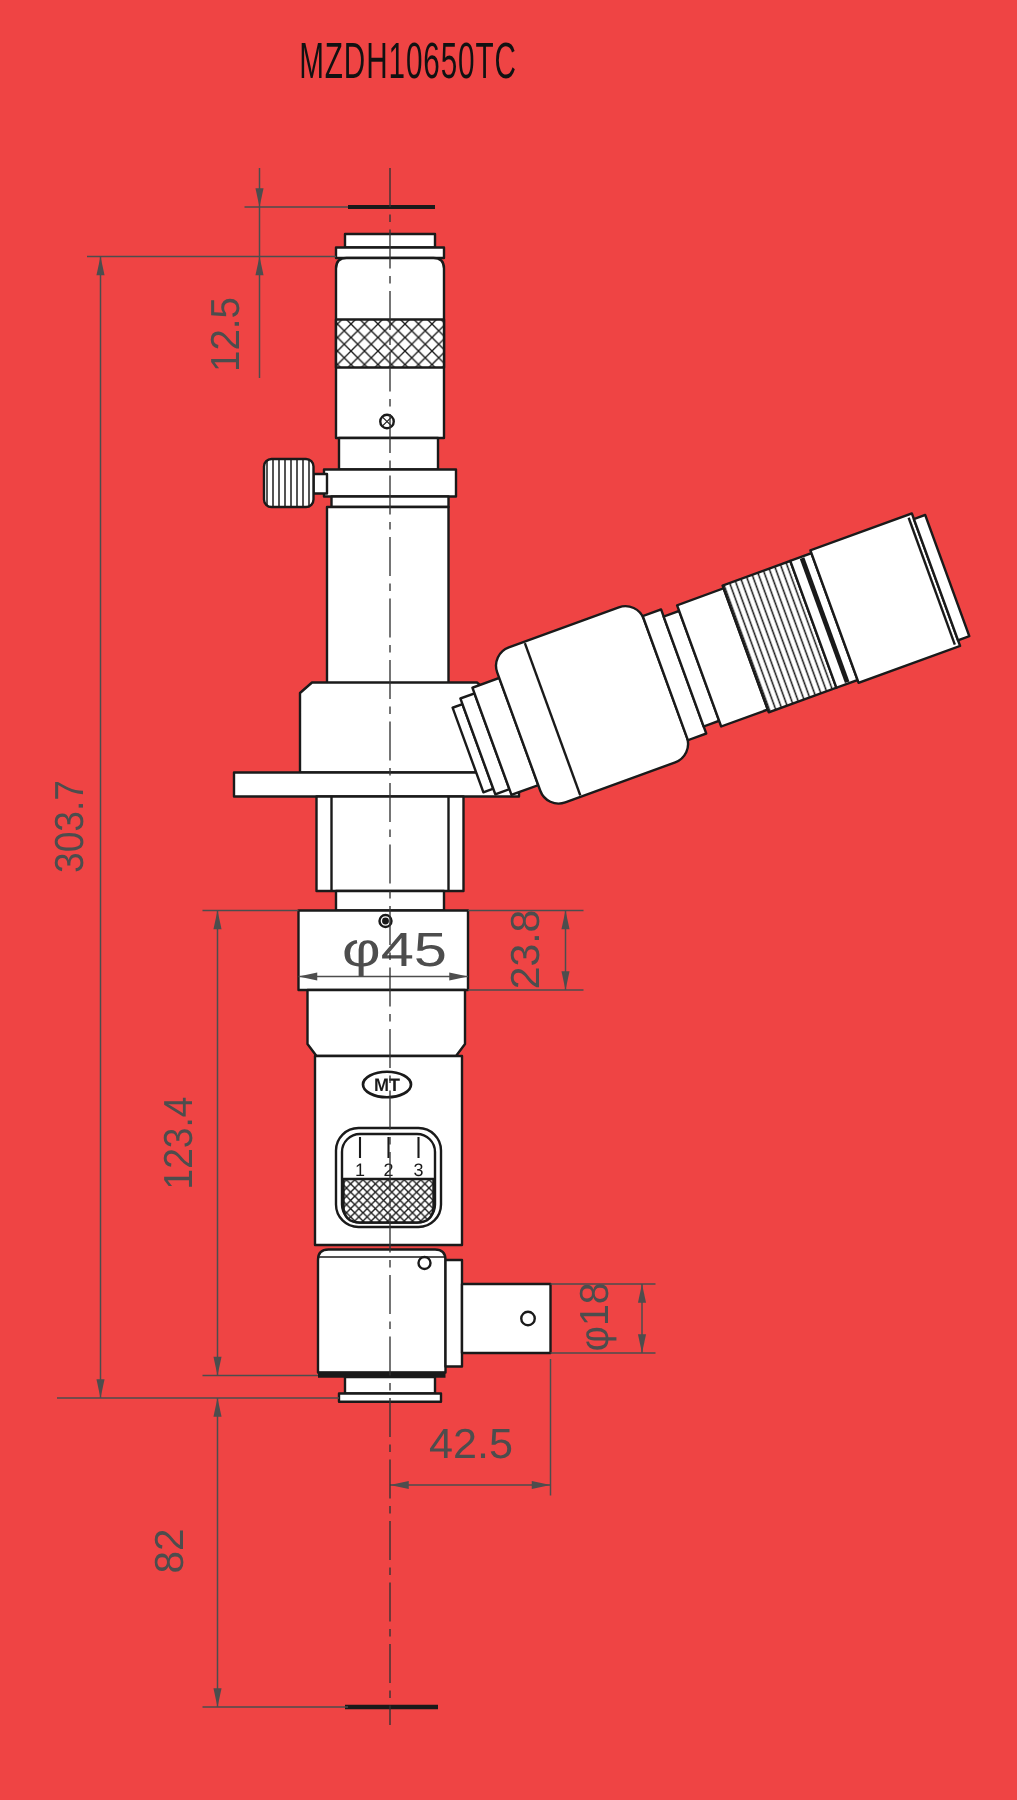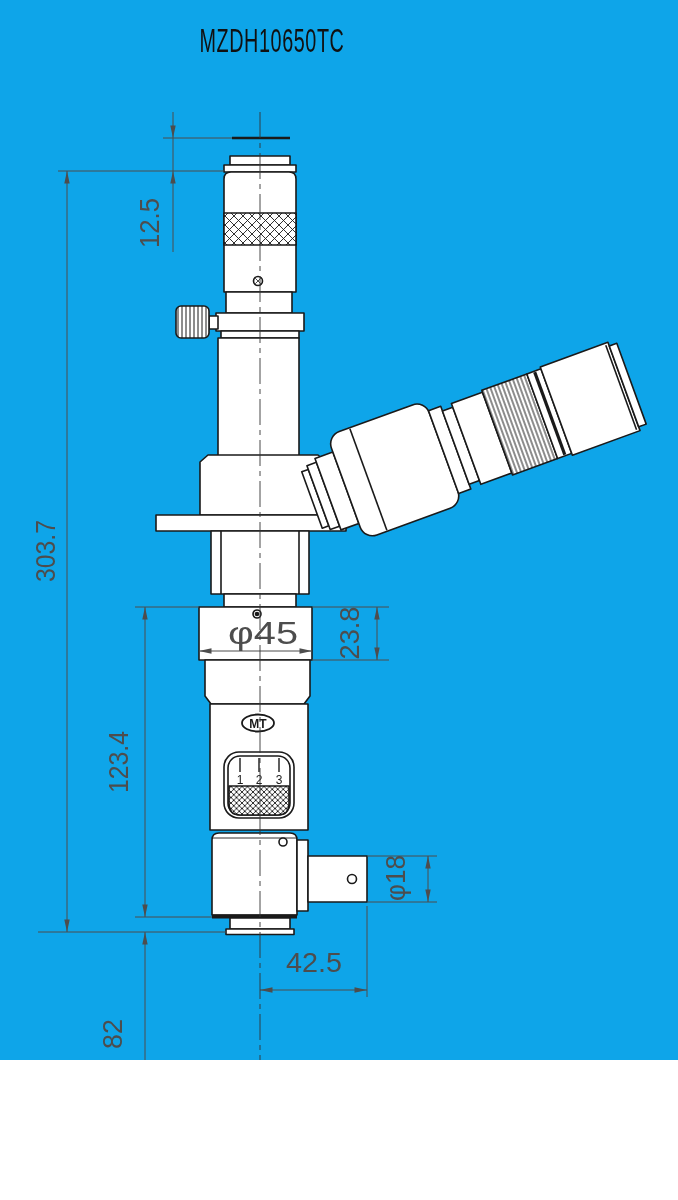--- a/index.html
+++ b/index.html
@@ -1,16 +1,16 @@
 <!DOCTYPE html>
 <html><head>
 <meta charset="utf-8">
 <style>
   html,body{margin:0;padding:0;background:#ffffff;}
-  .stage{position:relative;width:678px;height:1060px;background:#0ea5e9;overflow:hidden;
+  .stage{position:relative;width:678px;height:1200px;background:#ef4444;overflow:hidden;
          font-family:"Liberation Sans", sans-serif;}
   svg text{font-family:"Liberation Sans", sans-serif;}
   .dimtxt{fill:#4d4d4d;}
   .obj{stroke:#1a1a1a;fill:#ffffff;stroke-width:1.6;stroke-linejoin:round;}
   .dim{stroke:#4d4d4d;stroke-width:1;fill:none;}
   .arr{fill:#4d4d4d;stroke:none;}
 </style>
 </head>
 <body>
 

